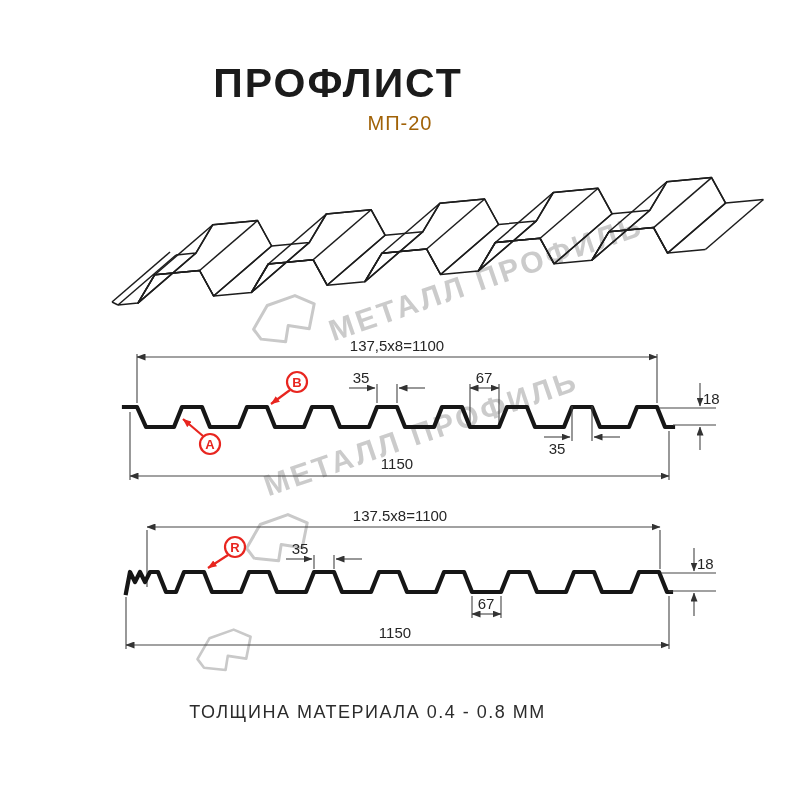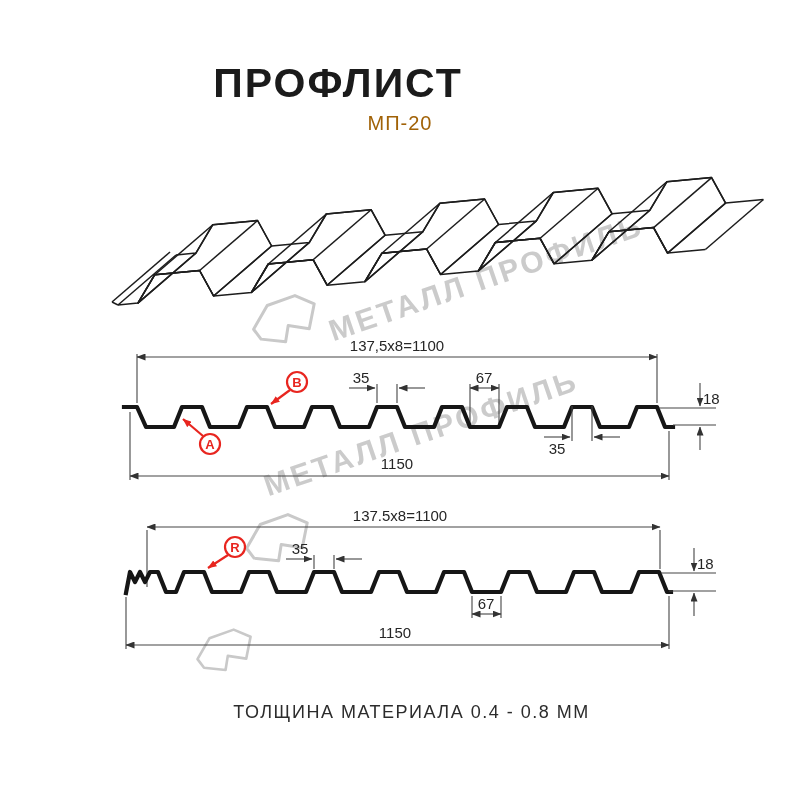--- a/index.html
+++ b/index.html
@@ -4,21 +4,21 @@
 <style>
   html,body{margin:0;padding:0;}
   body{width:800px;height:800px;background:#ffffff;position:relative;overflow:hidden;
        font-family:"Liberation Sans", sans-serif;}
   .abs{position:absolute;}
   .title{top:60px;left:0;width:676px;text-align:center;font-size:41px;font-weight:bold;
          color:#1b1b1b;letter-spacing:2px;}
   .subtitle{top:112px;left:0;width:800px;text-align:center;font-size:20px;color:#a16207;
             letter-spacing:1px;}
   .footer{top:702px;left:0;width:735px;text-align:center;font-size:18px;color:#2c2c2c;
-          letter-spacing:1.5px;margin-left:44px;}
+          letter-spacing:1.5px;}
   svg{position:absolute;left:0;overflow:visible;}
   #sheet3d{top:170px;}
   #dia1{top:340px;}
   #dia2{top:505px;}
   .wm-text{position:absolute;font-size:30px;font-weight:bold;color:#cbcbcb;
            letter-spacing:3px;white-space:nowrap;transform-origin:0 50%;
            transform:rotate(-19deg);}
   .wm{z-index:0;}
   .fg{z-index:2;}
   

